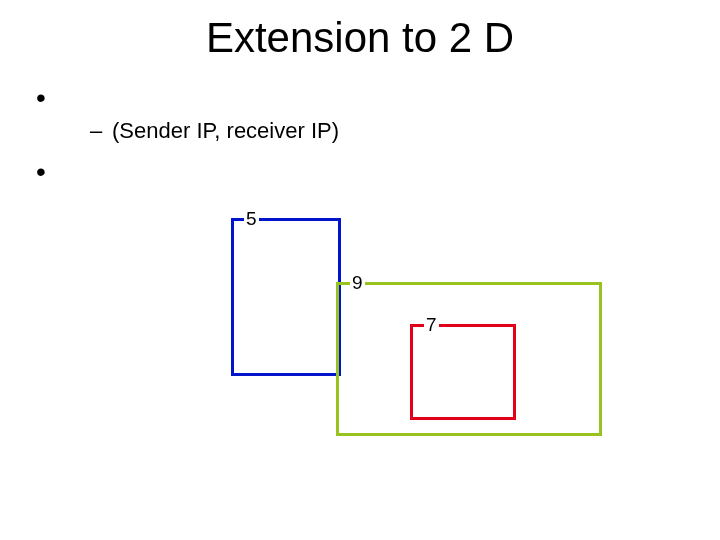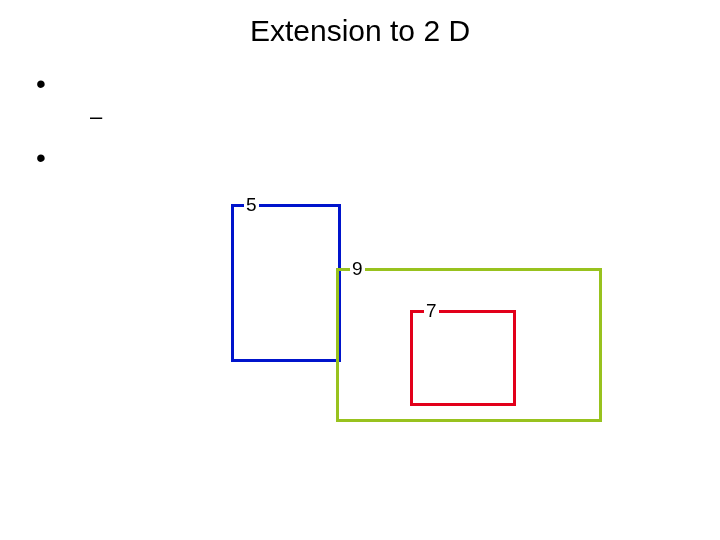--- a/index.html
+++ b/index.html
@@ -7,21 +7,21 @@
     padding: 0;
     width: 720px;
     height: 540px;
     background: #ffffff;
     font-family: Arial, Helvetica, sans-serif;
     color: #000000;
     position: relative;
   }
   .title {
     text-align: center;
-    font-size: 30px;
+    font-size: 42px;
     padding-top: 14px;
     font-weight: normal;
   }
   .content {
     padding-left: 36px;
     padding-top: 20px;
   }
   .bullet-row {
     display: flex;
     align-items: baseline;
@@ -95,20 +95,21 @@
 
 <div class="title">Extension to 2 D</div>
 
 <div class="content">
 
   <div class="bullet-row">
     <span class="bullet-dot">•</span>
   </div>
   <div class="sub-row">
     <span class="sub-dash">–</span>
+    <span>(Sender IP, receiver IP)</span>
   </div>
 
   <div class="bullet-row">
     <span class="bullet-dot">•</span>
   </div>
 
   <div class="diagram">
     <div class="rect rect-blue"></div>
     <div class="label label-5">5</div>
 

